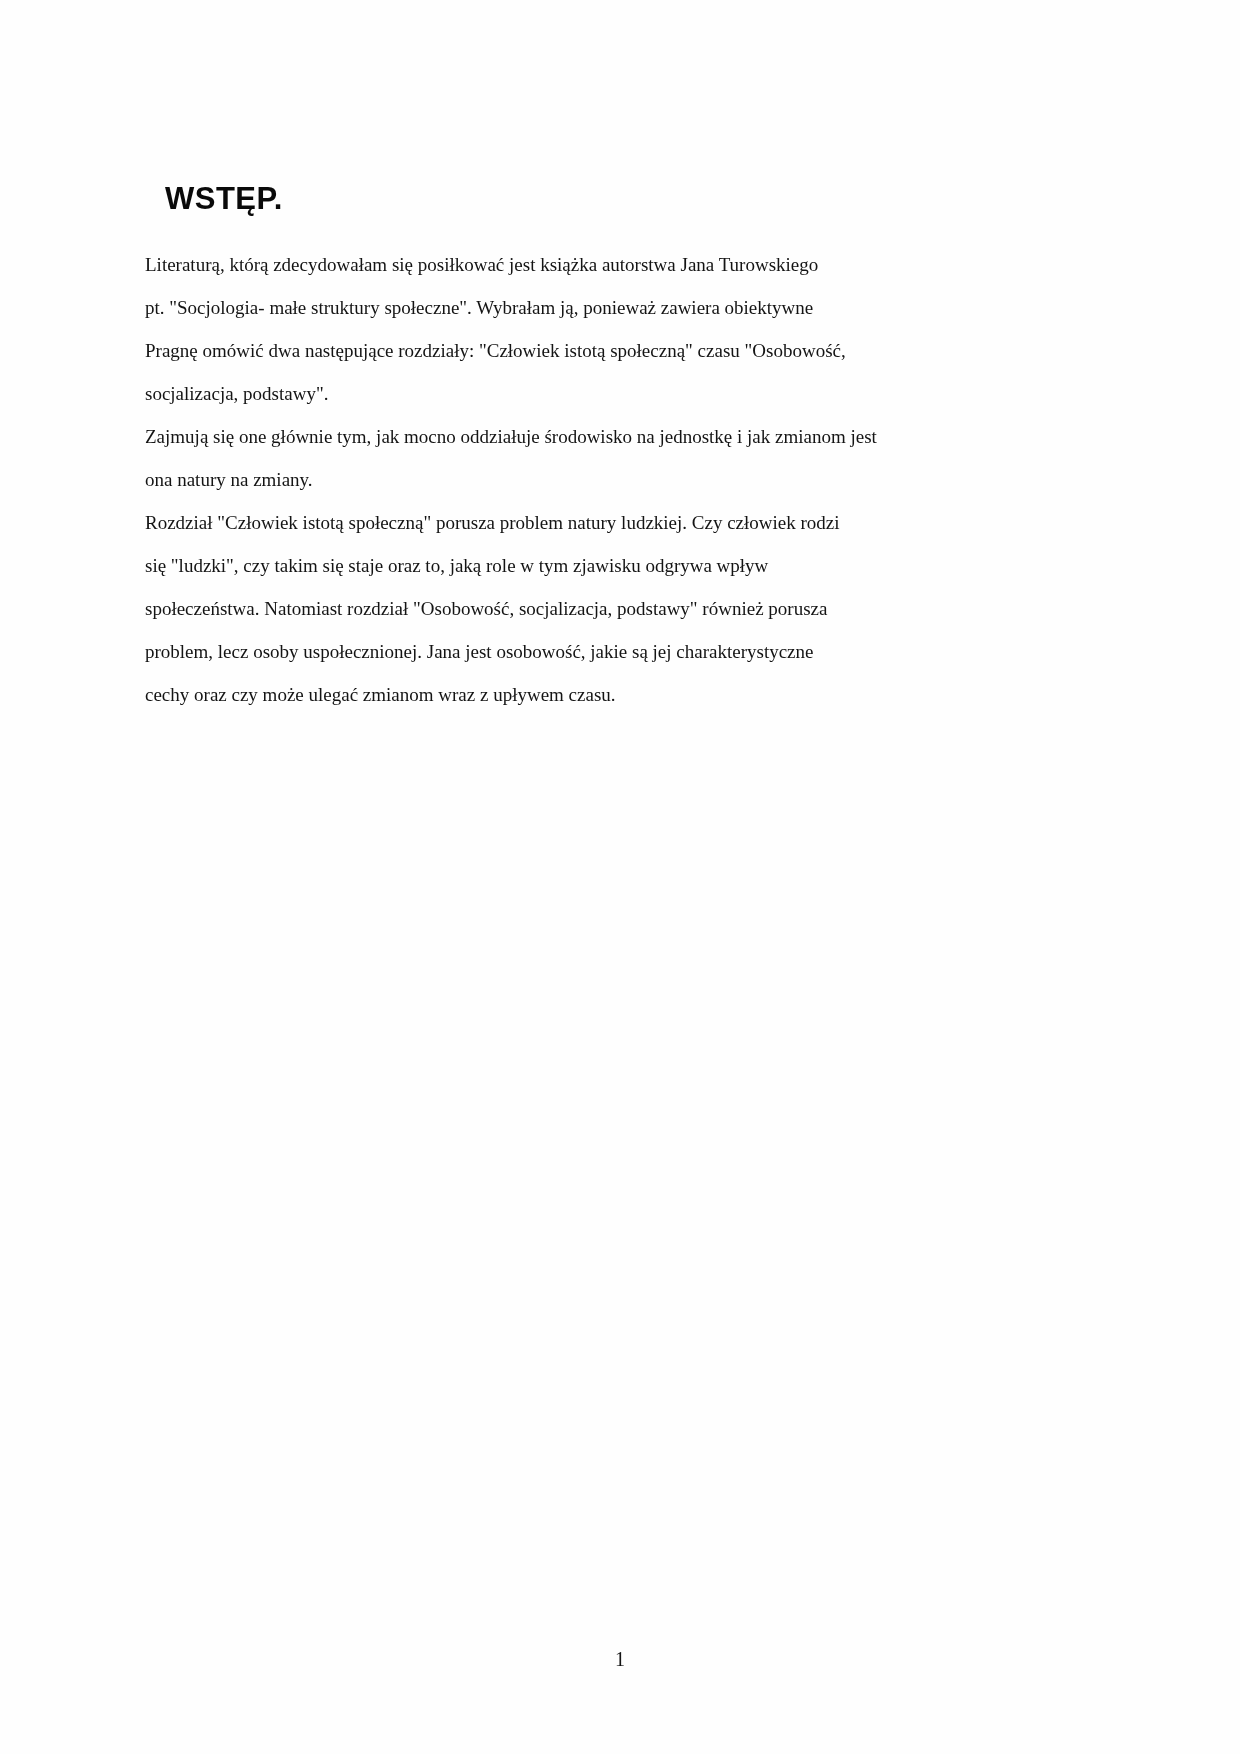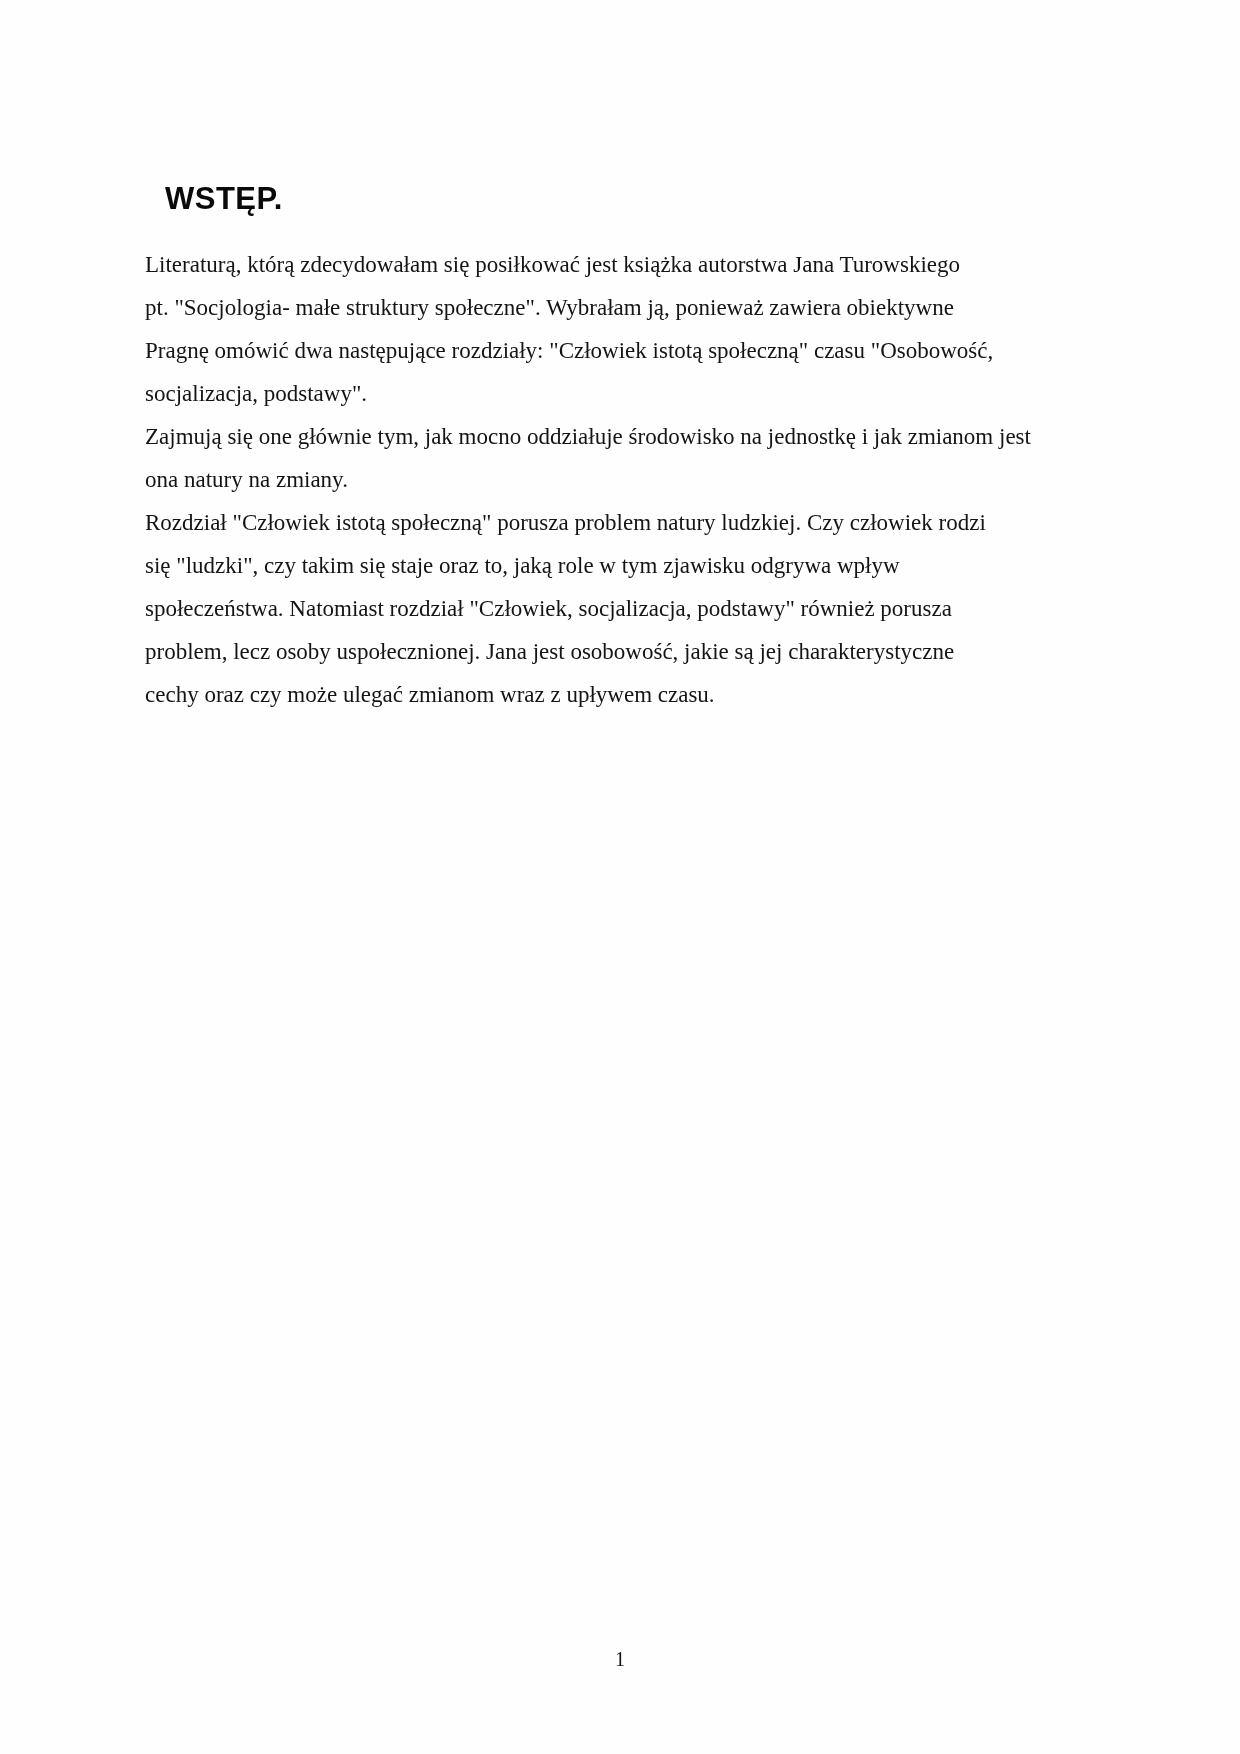--- a/index.html
+++ b/index.html
@@ -26,21 +26,21 @@
     letter-spacing: 0.5px;
     color: #0a0a0a;
     white-space: nowrap;
     margin-left: 18px;
   }
   .doc-paragraph {
     position: absolute;
     left: 145px;
     top: 243px;
     width: 1010px;
-    font-size: 23px;
+    font-size: 19px;
     line-height: 43px;
     color: #141414;
   }
   .doc-line {
     white-space: nowrap;
   }
   .page-number {
     position: absolute;
     left: 0;
     top: 1648px;
@@ -59,20 +59,20 @@
 
   <div class="doc-paragraph">
     <div class="doc-line">Literaturą, którą zdecydowałam się posiłkować jest książka autorstwa Jana Turowskiego</div>
     <div class="doc-line">pt. "Socjologia- małe struktury społeczne". Wybrałam ją, ponieważ zawiera obiektywne</div>
     <div class="doc-line">Pragnę omówić dwa następujące rozdziały: "Człowiek istotą społeczną" czasu "Osobowość,</div>
     <div class="doc-line">socjalizacja, podstawy".</div>
     <div class="doc-line">Zajmują się one głównie tym, jak mocno oddziałuje środowisko na jednostkę i jak zmianom jest</div>
     <div class="doc-line">ona natury na zmiany.</div>
     <div class="doc-line">Rozdział "Człowiek istotą społeczną" porusza problem natury ludzkiej. Czy człowiek rodzi</div>
     <div class="doc-line">się "ludzki", czy takim się staje oraz to, jaką role w tym zjawisku odgrywa wpływ</div>
-    <div class="doc-line">społeczeństwa. Natomiast rozdział "Człowiek, socjalizacja, podstawy" również porusza</div>
+    <div class="doc-line">społeczeństwa. Natomiast rozdział "Osobowość, socjalizacja, podstawy" również porusza</div>
     <div class="doc-line">problem, lecz osoby uspołecznionej. Jana jest osobowość, jakie są jej charakterystyczne</div>
     <div class="doc-line">cechy oraz czy może ulegać zmianom wraz z upływem czasu.</div>
   </div>
 
   <div class="page-number">1</div>
 
 </div>
 
 </body></html>

